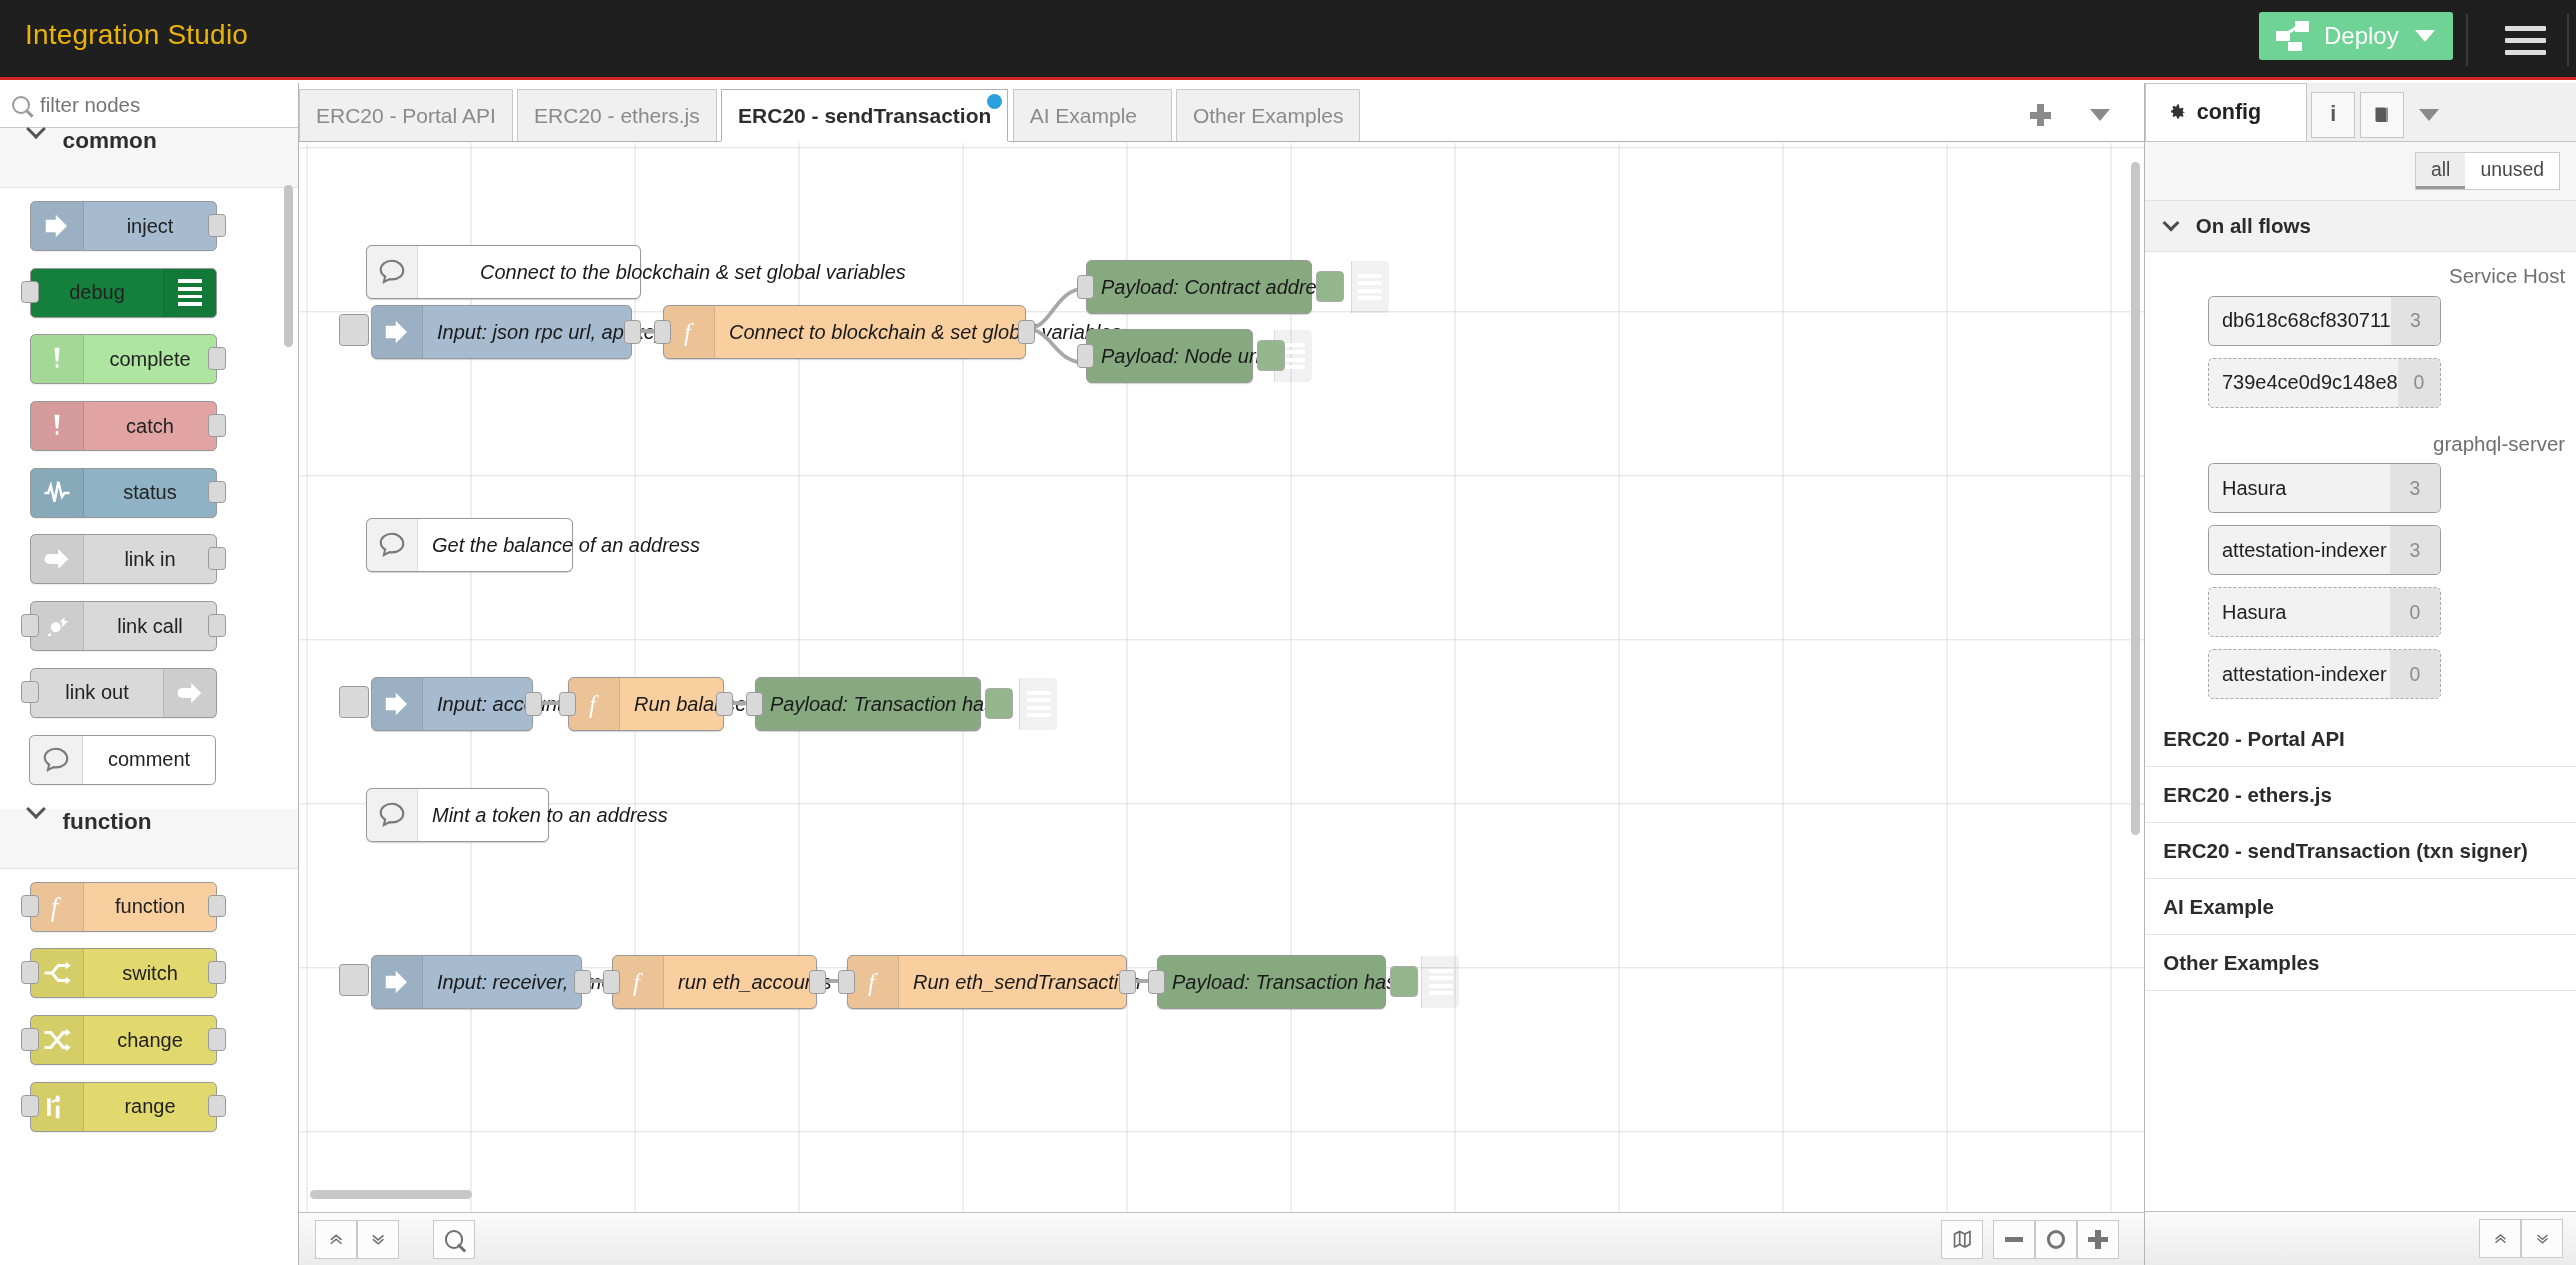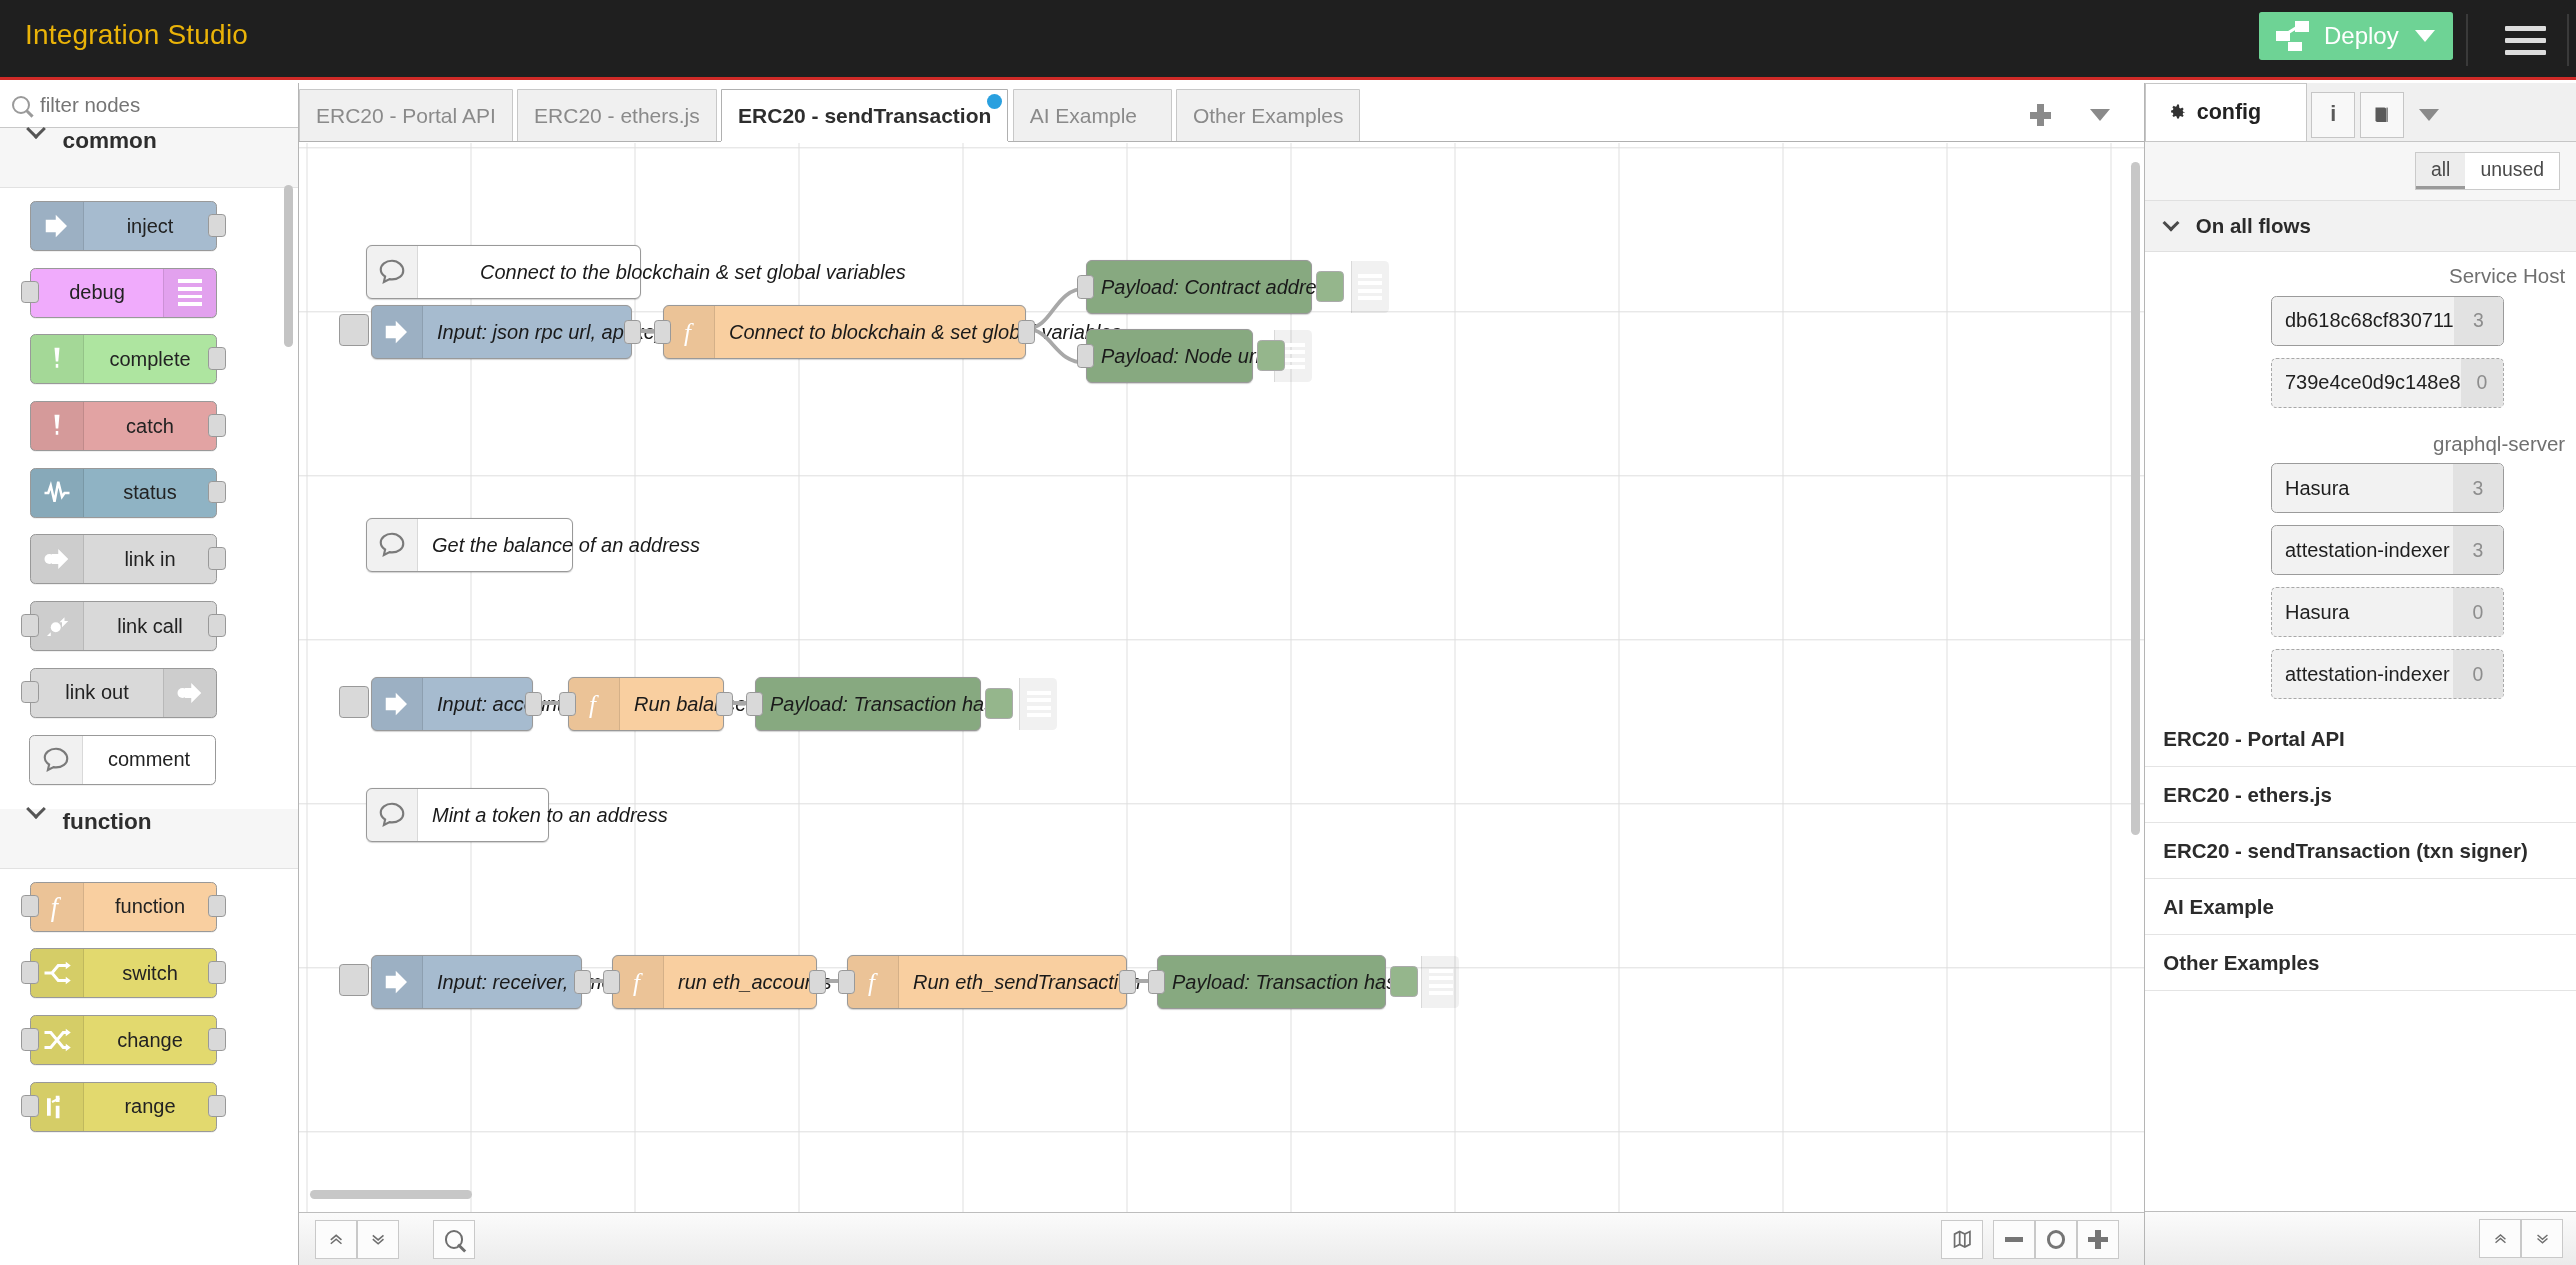--- a/index.html
+++ b/index.html
@@ -161,21 +161,21 @@
   .seg { display:flex; border:1.1px solid #cacaca; }
   .seg div { padding:5.4px 15px; font-size:19.4px; color:#4a4a4a; background:#fff; cursor:pointer; }
   .seg div.on { background:#ededed; border-bottom:3.2px solid #9a9a9a; }
   .sb-section { height:52px; background:#f2f2f2; border-top:0.5px solid #e0e0e0;
     border-bottom:0.5px solid #e0e0e0; display:flex; align-items:center; padding-left:18.3px;
     cursor:pointer; }
   .sb-section .chev { width:12px;height:12px;border-right:3.2px solid #4a4a4a;
     border-bottom:3.2px solid #4a4a4a; transform:rotate(45deg); margin:-5.4px 18.3px 0 2.2px; }
   .sb-section .t { font-size:20.5px; font-weight:bold; color:#2b2b2b; }
   .cfg-type { text-align:right; padding:12px 10.8px 7.5px 0; font-size:20.5px; color:#707070; }
-  .cfg-row { display:flex; justify-content:flex-end; padding-right:72px; margin-bottom:12px; }
+  .cfg-row { display:flex; justify-content:center; padding-right:72px; margin-bottom:12px; }
   .cfg-item { display:flex; width:233px; height:50px; border:1.6px solid #9b9b9b; border-radius:5.4px;
     overflow:hidden; background:#f2f2f2; cursor:pointer; }
   .cfg-item.unused { border-style:dashed; border-color:#a8a8a8; }
   .cfg-item .nm { flex:1; display:flex; align-items:center; padding-left:13px; font-size:20px;
     color:#1e1e1e; }
   .cfg-item .ct { width:50px; display:flex; align-items:center; justify-content:center;
     background:#e2e2e2; font-size:19.4px; color:#8d8d8d; }
   .cfg-item.unused .nm { color:#222; }
   .flowgrp { min-height:56px; border-bottom:0.5px solid #e4e4e4; display:flex; align-items:center;
     padding:9.7px 10.8px 9.7px 18.3px; cursor:pointer; }
@@ -221,21 +221,21 @@
       <div class="pal-list">
         <div class="pal-node" style="background: rgb(166, 187, 207);">
           <div class="port out"></div>
           <div class="ic">
             <svg class="svgico" viewBox="0 0 24 24">
               <path d="M3 7h8V3l9 9-9 9v-4H3V7z" fill="#fff"></path>
             </svg>
           </div>
           <div class="lbl">inject</div>
         </div>
-        <div class="pal-node right-ic" style="background: #f0abfc;">
+        <div class="pal-node right-ic" style="background: #15803d;">
           <div class="port in"></div>
           <div class="ic">
             <div class="dbg-lines">
               <i></i>
               <i></i>
               <i></i>
               <i></i>
             </div>
           </div>
           <div class="lbl">debug</div>

